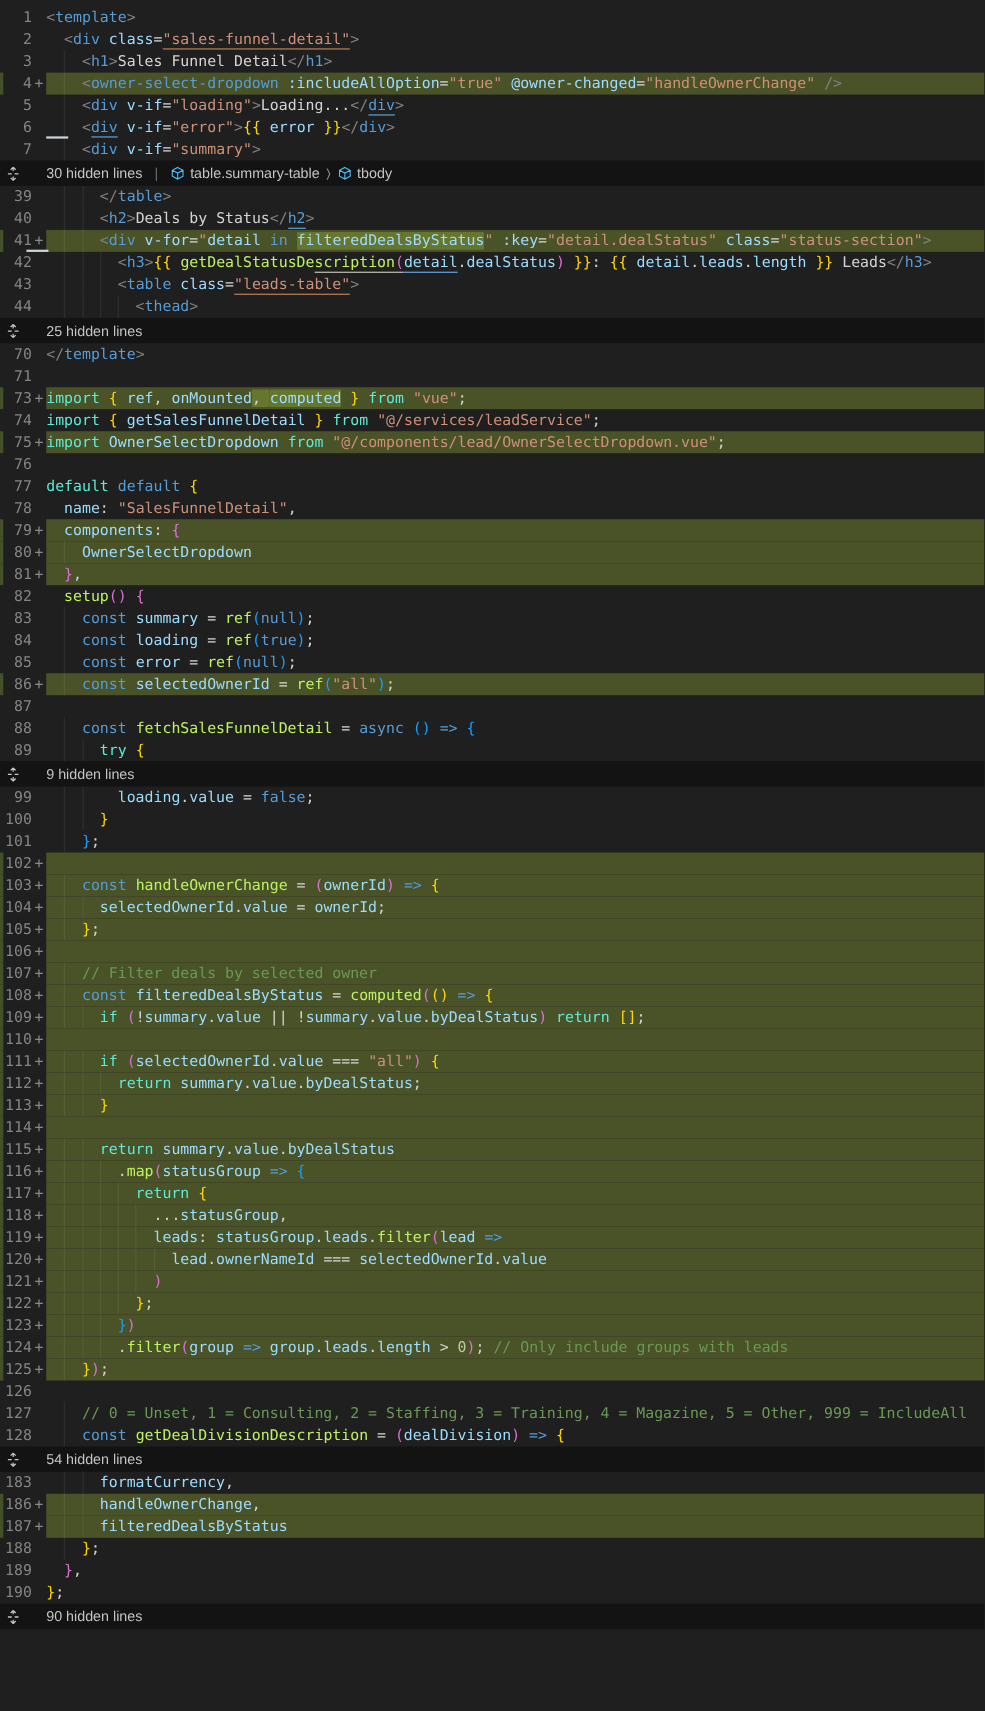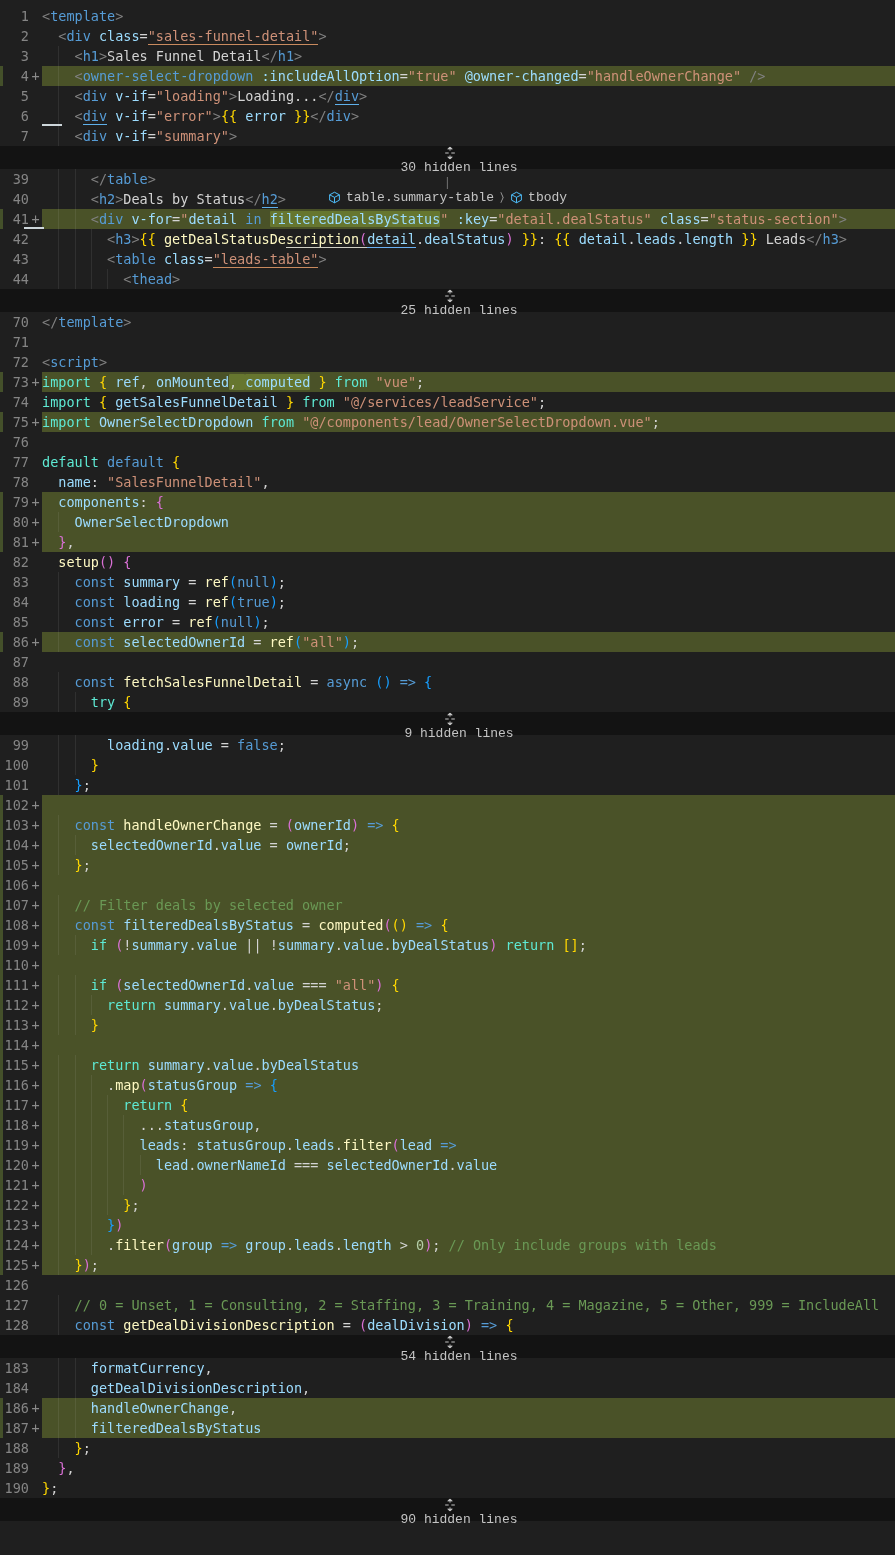--- a/index.html
+++ b/index.html
@@ -24,36 +24,36 @@
   .guide{position:absolute;top:0;bottom:0;width:1px;background:rgba(210,210,210,0.10);}
   .gutter-mark{position:absolute;bottom:0;height:2px;background:#cdd6da;z-index:2;}
   
   .pun{color:#808080}
   .tag{color:#569cd6}
   .attr{color:#9cdcfe}
   .v{color:#9cdcfe}
   .str{color:#ce9178}
   .kw{color:#5eead4}
   .kw2{color:#569cd6}
-  .fn{color:#fef9c3}
+  .fn{color:#bef264}
   .cm{color:#6a9955}
   .num{color:#b5cea8}
   .op{color:#d4d4d4}
   .b1{color:#ffd700}
   .b2{color:#da70d6}
   .b3{color:#179fff}
   .hl{background:#66762f;border-radius:1px;}
   .u-orange{border-bottom:1px solid #c98a5e;}
   .u-tag{border-bottom:1px solid #5fb0ea;}
   .u-white{border-bottom:1px solid #cfcfc4;}
   .u-blue{border-bottom:1px solid #6ab0f3;}
   
   .sep-row{
     height:23px;background:#131313;display:flex;align-items:center;
-    font-family:Liberation Mono, monospace;font-size:13px;color:#c4c4c4;flex-direction:column;
+    font-family:Liberation Sans, sans-serif;font-size:13px;color:#c4c4c4;
   }
   .sep-icon{flex:0 0 14px;margin-left:5px;display:flex;align-items:center;}
   .sep-label{margin-left:23px;}
   .sep-pipe{color:#6e6e6e;margin:0 11px;}
   .crumbs{display:flex;align-items:center;}
   .crumb{display:flex;align-items:center;cursor:default;}
   .crumb-icon{display:flex;margin-right:5px;}
   .crumb-chevron{color:#9d9d9d;margin:0 6px;font-size:12px;}
 </style>
 </head>
@@ -104,21 +104,20 @@
     <div class="sep-row">
       <span class="sep-icon">
         <svg width="14" height="14" viewBox="0 0 16 16" fill="none" stroke="#c5c5c5" stroke-width="1.3">
           <path d="M8 1.2v4M8 1.2L5.4 3.8M8 1.2l2.6 2.6M8 14.8v-4M8 14.8l-2.6-2.6M8 14.8l2.6-2.6M2.5 8h4M9.5 8h4"></path>
         </svg>
       </span>
       <span class="sep-label">25 hidden lines</span>
     </div>
     <div class="code-row"><div class="gutter"><span class="lnum">70</span><span class="plus"></span></div><div class="code"><span class="pun">&lt;/</span><span class="tag">template</span><span class="pun">&gt;</span></div></div>
     <div class="code-row"><div class="gutter"><span class="lnum">71</span><span class="plus"></span></div><div class="code"></div></div>
-    <div class="code-row"><div class="gutter"><span class="lnum">72</span><span class="plus"></span></div><div class="code"><span class="pun">&lt;</span><span class="tag">script</span><span class="pun">&gt;</span></div></div>
     <div class="code-row added"><div class="gutter"><span class="lnum">73</span><span class="plus">+</span></div><div class="code"><span class="kw">import</span><span> </span><span class="b1">{</span><span> </span><span class="v">ref</span><span class="op">,</span><span> </span><span class="v">onMounted</span><span class="op hl">, </span><span class="v hl">computed</span><span> </span><span class="b1">}</span><span> </span><span class="kw">from</span><span> </span><span class="str">"vue"</span><span class="op">;</span></div></div>
     <div class="code-row"><div class="gutter"><span class="lnum">74</span><span class="plus"></span></div><div class="code"><span class="kw">import</span><span> </span><span class="b1">{</span><span> </span><span class="v">getSalesFunnelDetail</span><span> </span><span class="b1">}</span><span> </span><span class="kw">from</span><span> </span><span class="str">"@/services/leadService"</span><span class="op">;</span></div></div>
     <div class="code-row added"><div class="gutter"><span class="lnum">75</span><span class="plus">+</span></div><div class="code"><span class="kw">import</span><span> </span><span class="v">OwnerSelectDropdown</span><span> </span><span class="kw">from</span><span> </span><span class="str">"@/components/lead/OwnerSelectDropdown.vue"</span><span class="op">;</span></div></div>
     <div class="code-row"><div class="gutter"><span class="lnum">76</span><span class="plus"></span></div><div class="code"></div></div>
     <div class="code-row"><div class="gutter"><span class="lnum">77</span><span class="plus"></span></div><div class="code"><span class="kw">default</span><span> </span><span class="kw2">default</span><span> </span><span class="b1">{</span></div></div>
     <div class="code-row"><div class="gutter"><span class="lnum">78</span><span class="plus"></span></div><div class="code"><span>  </span><span class="v">name</span><span class="op">: </span><span class="str">"SalesFunnelDetail"</span><span class="op">,</span></div></div>
     <div class="code-row added"><div class="gutter"><span class="lnum">79</span><span class="plus">+</span></div><div class="code"><span>  </span><span class="v">components</span><span class="op">: </span><span class="b2">{</span></div></div>
     <div class="code-row added"><div class="gutter"><span class="lnum">80</span><span class="plus">+</span></div><div class="code"><span class="guide" style="left: 16.26px;"></span><span>    </span><span class="v">OwnerSelectDropdown</span></div></div>
     <div class="code-row added"><div class="gutter"><span class="lnum">81</span><span class="plus">+</span></div><div class="code"><span>  </span><span class="b2">}</span><span class="op">,</span></div></div>
     <div class="code-row"><div class="gutter"><span class="lnum">82</span><span class="plus"></span></div><div class="code"><span>  </span><span class="fn">setup</span><span class="b2">(</span><span class="b2">)</span><span> </span><span class="b2">{</span></div></div>
@@ -169,21 +168,20 @@
     <div class="code-row"><div class="gutter"><span class="lnum">128</span><span class="plus"></span></div><div class="code"><span class="guide" style="left: 16.26px;"></span><span>    </span><span class="kw2">const</span><span> </span><span class="fn">getDealDivisionDescription</span><span class="op"> = </span><span class="b2">(</span><span class="v">dealDivision</span><span class="b2">)</span><span> </span><span class="kw2">=&gt;</span><span> </span><span class="b1">{</span></div></div>
     <div class="sep-row">
       <span class="sep-icon">
         <svg width="14" height="14" viewBox="0 0 16 16" fill="none" stroke="#c5c5c5" stroke-width="1.3">
           <path d="M8 1.2v4M8 1.2L5.4 3.8M8 1.2l2.6 2.6M8 14.8v-4M8 14.8l-2.6-2.6M8 14.8l2.6-2.6M2.5 8h4M9.5 8h4"></path>
         </svg>
       </span>
       <span class="sep-label">54 hidden lines</span>
     </div>
     <div class="code-row"><div class="gutter"><span class="lnum">183</span><span class="plus"></span></div><div class="code"><span class="guide" style="left: 16.26px;"></span><span class="guide" style="left: 32.52px;"></span><span>      </span><span class="v">formatCurrency</span><span class="op">,</span></div></div>
-    <div class="code-row"><div class="gutter"><span class="lnum">184</span><span class="plus"></span></div><div class="code"><span class="guide" style="left: 16.26px;"></span><span class="guide" style="left: 32.52px;"></span><span>      </span><span class="v">getDealDivisionDescription</span><span class="op">,</span></div></div>
     <div class="code-row added"><div class="gutter"><span class="lnum">186</span><span class="plus">+</span></div><div class="code"><span class="guide" style="left: 16.26px;"></span><span class="guide" style="left: 32.52px;"></span><span>      </span><span class="v">handleOwnerChange</span><span class="op">,</span></div></div>
     <div class="code-row added"><div class="gutter"><span class="lnum">187</span><span class="plus">+</span></div><div class="code"><span class="guide" style="left: 16.26px;"></span><span class="guide" style="left: 32.52px;"></span><span>      </span><span class="v">filteredDealsByStatus</span></div></div>
     <div class="code-row"><div class="gutter"><span class="lnum">188</span><span class="plus"></span></div><div class="code"><span class="guide" style="left: 16.26px;"></span><span>    </span><span class="b1">}</span><span class="op">;</span></div></div>
     <div class="code-row"><div class="gutter"><span class="lnum">189</span><span class="plus"></span></div><div class="code"><span>  </span><span class="b2">}</span><span class="op">,</span></div></div>
     <div class="code-row"><div class="gutter"><span class="lnum">190</span><span class="plus"></span></div><div class="code"><span class="b1">}</span><span class="op">;</span></div></div>
     <div class="sep-row">
       <span class="sep-icon">
         <svg width="14" height="14" viewBox="0 0 16 16" fill="none" stroke="#c5c5c5" stroke-width="1.3">
           <path d="M8 1.2v4M8 1.2L5.4 3.8M8 1.2l2.6 2.6M8 14.8v-4M8 14.8l-2.6-2.6M8 14.8l2.6-2.6M2.5 8h4M9.5 8h4"></path>
         </svg>

